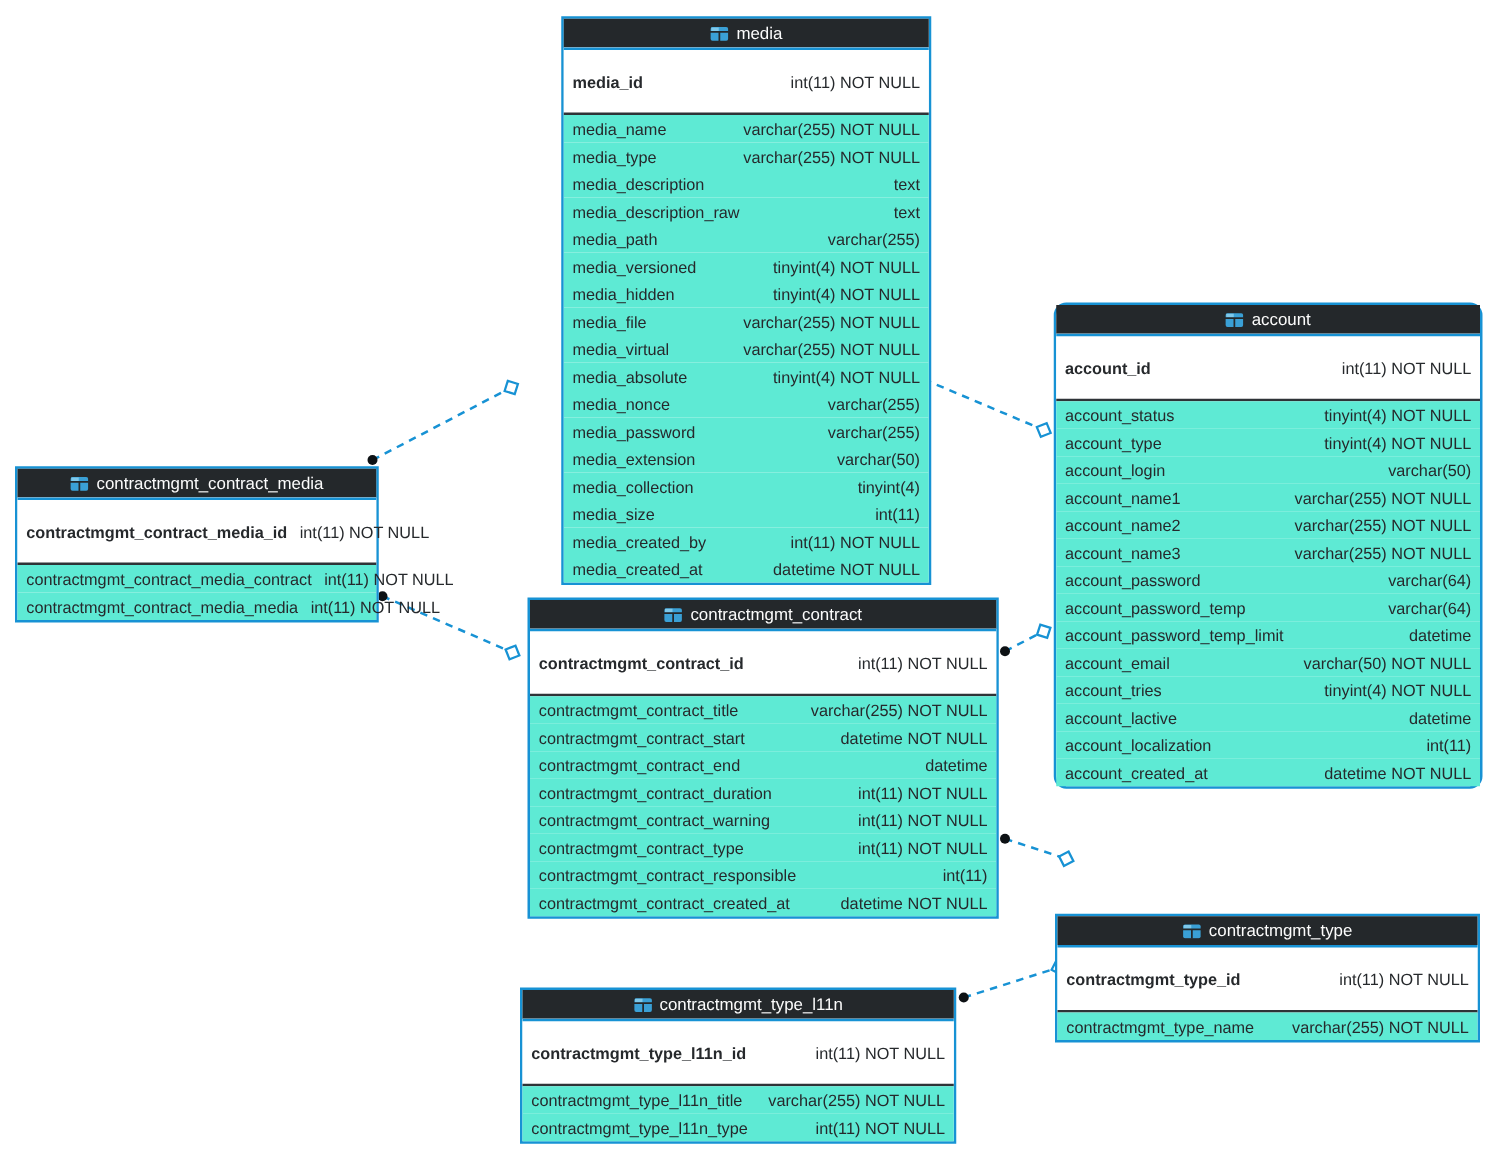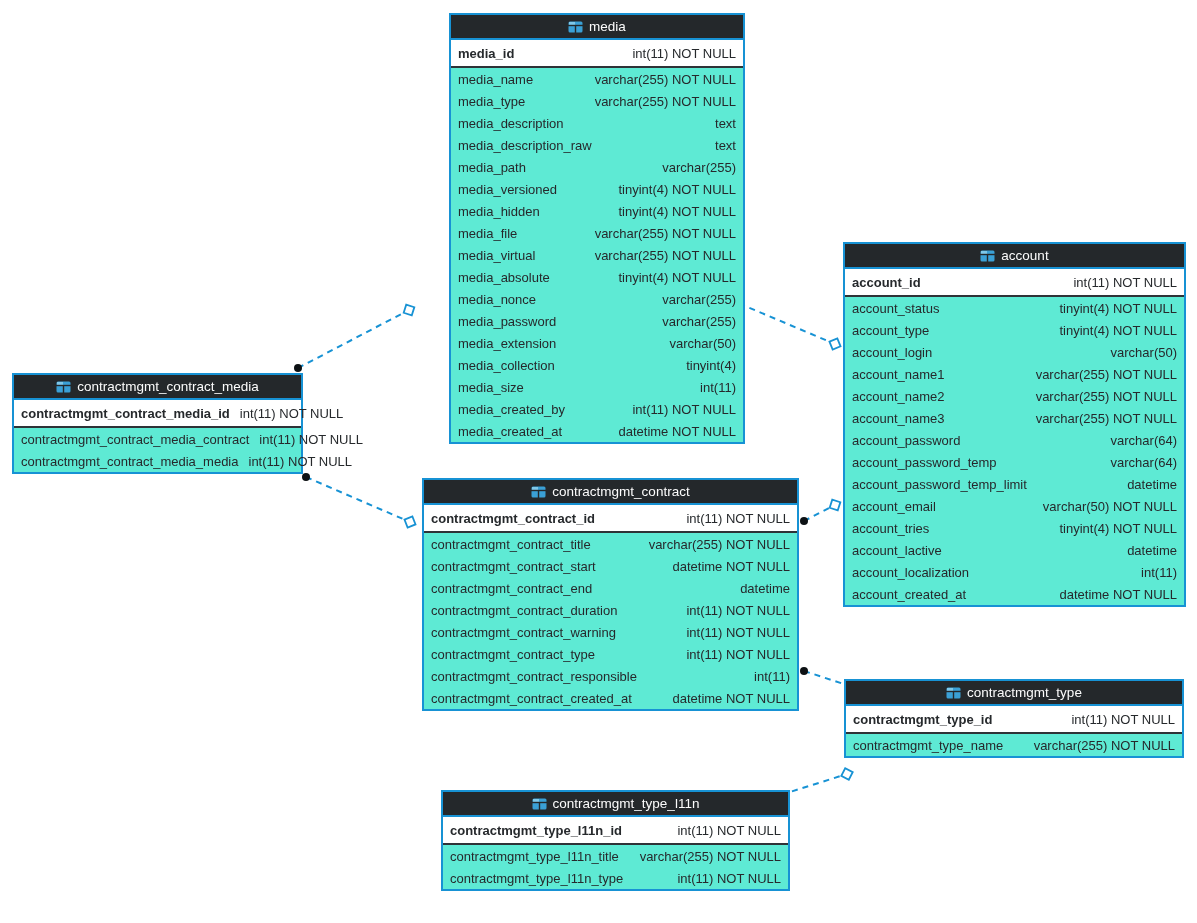--- a/index.html
+++ b/index.html
@@ -27,21 +27,21 @@
     height:23px;background:var(--hdr-bg);color:var(--hdr-text);
     display:flex;align-items:center;justify-content:center;gap:6px;
     font-size:13.5px;white-space:nowrap;overflow:hidden;
   }
   .tbl-icon{flex:0 0 auto;display:block;}
   .pk-row{
     height:26px;box-sizing:content-box;
     border-top:2px solid var(--border);
     border-bottom:2px solid var(--pk-divider);
     display:flex;align-items:center;justify-content:space-between;
-    padding:0 7px;background:#fff;white-space:nowrap;
+    padding:12px 7px;background:#fff;white-space:nowrap;
   }
   .pk-row .col-name{font-weight:bold;}
   .tbl-row{
     height:22px;display:flex;align-items:center;justify-content:space-between;
     padding:0 7px;background:#5eead4;white-space:nowrap;
   }
   .col-name{margin-right:10px;}
   .col-type{text-align:right;}
 </style>
 </head>
@@ -159,21 +159,21 @@
         <div class="tbl-row">
     <span class="col-name">media_created_by</span>
     <span class="col-type">int(11) NOT NULL</span>
   </div>
         <div class="tbl-row">
     <span class="col-name">media_created_at</span>
     <span class="col-type">datetime NOT NULL</span>
   </div>
       </div>
   </div>
-    <div class="db-table" style="left: 843px; top: 242px; width: 343px;">
+    <div class="db-table" style="left: 843px; top: 242px; width: 343px; border-radius: 10px;">
     <div class="tbl-header">
       <svg class="tbl-icon" width="15" height="12" viewBox="0 0 15 12" xmlns="http://www.w3.org/2000/svg">
         <rect x="0.5" y="0.5" width="14" height="11" rx="1.5" fill="#3aa0d6"></rect>
         <rect x="1" y="1" width="6" height="3" fill="#7ec8ea"></rect>
         <line x1="0" y1="4.5" x2="15" y2="4.5" stroke="#24282b" stroke-width="1.4"></line>
         <line x1="7.5" y1="4.5" x2="7.5" y2="12" stroke="#24282b" stroke-width="1.4"></line>
       </svg>
       <span class="tbl-title">account</span>
     </div>
     <div class="pk-row">
@@ -306,42 +306,42 @@
         <div class="tbl-row">
     <span class="col-name">contractmgmt_contract_responsible</span>
     <span class="col-type">int(11)</span>
   </div>
         <div class="tbl-row">
     <span class="col-name">contractmgmt_contract_created_at</span>
     <span class="col-type">datetime NOT NULL</span>
   </div>
       </div>
   </div>
-    <div class="db-table" style="left: 844px; top: 679px; width: 340px;">
+    <div class="db-table" style="left: 844px; top: 731px; width: 340px;">
     <div class="tbl-header">
       <svg class="tbl-icon" width="15" height="12" viewBox="0 0 15 12" xmlns="http://www.w3.org/2000/svg">
         <rect x="0.5" y="0.5" width="14" height="11" rx="1.5" fill="#3aa0d6"></rect>
         <rect x="1" y="1" width="6" height="3" fill="#7ec8ea"></rect>
         <line x1="0" y1="4.5" x2="15" y2="4.5" stroke="#24282b" stroke-width="1.4"></line>
         <line x1="7.5" y1="4.5" x2="7.5" y2="12" stroke="#24282b" stroke-width="1.4"></line>
       </svg>
       <span class="tbl-title">contractmgmt_type</span>
     </div>
     <div class="pk-row">
       <span class="col-name">contractmgmt_type_id</span>
       <span class="col-type">int(11) NOT NULL</span>
     </div>
     <div class="tbl-body">
         <div class="tbl-row">
     <span class="col-name">contractmgmt_type_name</span>
     <span class="col-type">varchar(255) NOT NULL</span>
   </div>
       </div>
   </div>
-    <div class="db-table" style="left: 441px; top: 790px; width: 349px;">
+    <div class="db-table" style="left: 416px; top: 790px; width: 349px;">
     <div class="tbl-header">
       <svg class="tbl-icon" width="15" height="12" viewBox="0 0 15 12" xmlns="http://www.w3.org/2000/svg">
         <rect x="0.5" y="0.5" width="14" height="11" rx="1.5" fill="#3aa0d6"></rect>
         <rect x="1" y="1" width="6" height="3" fill="#7ec8ea"></rect>
         <line x1="0" y1="4.5" x2="15" y2="4.5" stroke="#24282b" stroke-width="1.4"></line>
         <line x1="7.5" y1="4.5" x2="7.5" y2="12" stroke="#24282b" stroke-width="1.4"></line>
       </svg>
       <span class="tbl-title">contractmgmt_type_l11n</span>
     </div>
     <div class="pk-row">

